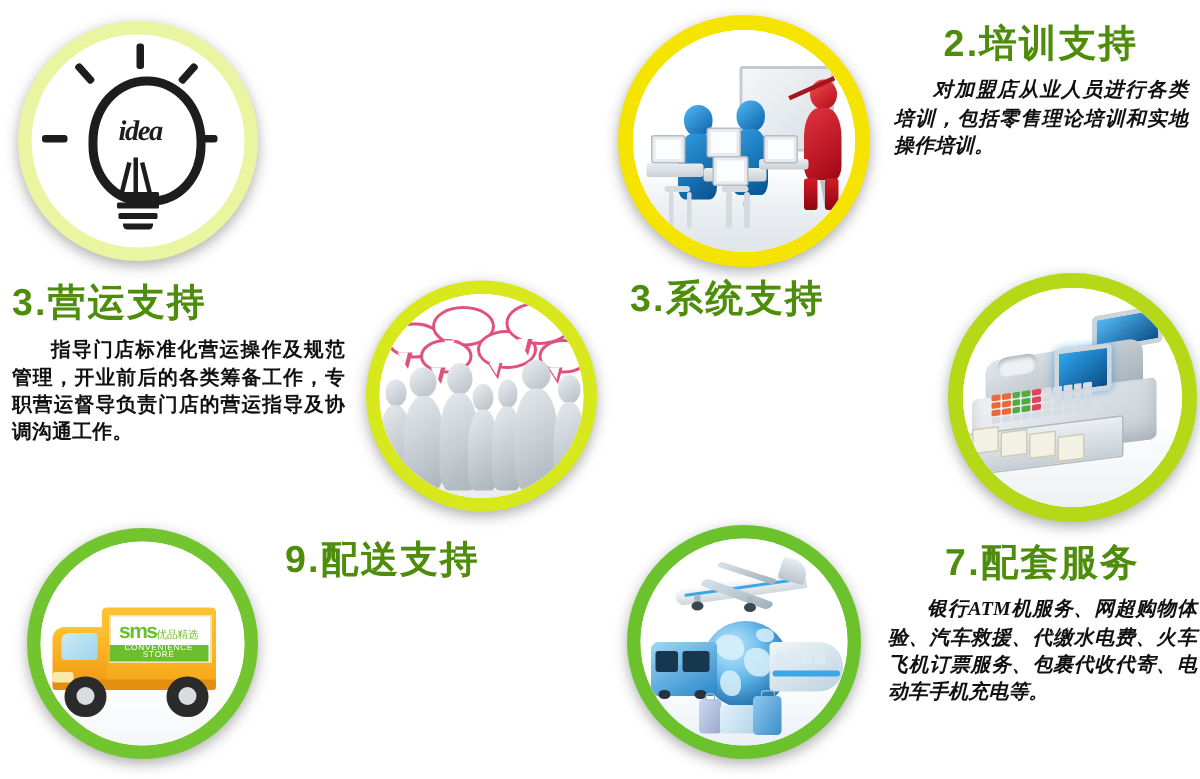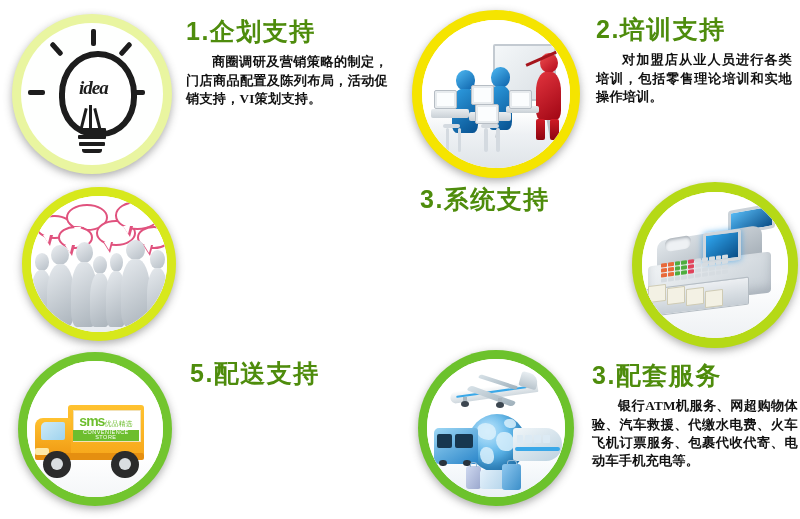--- a/index.html
+++ b/index.html
@@ -56,22 +56,22 @@
     font-family:"Liberation Serif", serif;
     font-weight:bold;
     font-size:13.2px;
     line-height:18.4px;
     text-indent:26px;
     margin:0;
     text-align:justify;
     text-justify:inter-character;
     letter-spacing:.2px;
   }
-  .ralign .heading{text-align:left;}
-  .ralign .body{text-align:justify;}
+  .ralign .heading{text-align:center;}
+  .ralign .body{text-align:justify;font-style:italic;}
   .ray{position:absolute;background:#1d1d1d;border-radius:2px;}
 
   
   .room{position:absolute;inset:0;background:
       linear-gradient(#ffffff 0%,#ffffff 62%,#eef1f4 77%,#dfe4e8 100%);}
   .board{position:absolute;left:48%;top:16%;width:40%;height:36%;
     background:linear-gradient(135deg,#f4f7f9,#d9dfe4);border:2px solid #c3cad1;border-radius:2px;}
   .board-leg{position:absolute;background:#b9c0c6;width:3px;}
   .person{position:absolute;}
   .p-head{position:absolute;border-radius:50%;}
@@ -168,24 +168,20 @@
                       font-family:'Liberation Serif',serif;font-style:italic;font-weight:bold;
                       font-size:19px;color:#1d1d1d;letter-spacing:-1px;">idea</div>
 
           <div style="position:absolute;left:40%;top:74%;width:20%;height:4px;background:#1d1d1d;border-radius:1px;"></div>
           <div style="position:absolute;left:40%;top:79%;width:20%;height:4px;background:#1d1d1d;border-radius:1px;"></div>
           <div style="position:absolute;left:41%;top:84%;width:18%;height:4px;background:#1d1d1d;border-radius:1px;"></div>
           <div style="position:absolute;left:43%;top:89%;width:14%;height:4px;background:#1d1d1d;border-radius:0 0 3px 3px;"></div>
         </div>
       </div>
     </div>
-    <div class="txt" style="margin-left:14px;padding-top:4px;width:196px;">
-      <h2 class="heading">1.企划支持</h2>
-      <p class="body">商圈调研及营销策略的制定，门店商品配置及陈列布局，活动促销支持，VI策划支持。</p>
-    </div>
   </div>
 
   <div class="cell ralign" style="left:412px;top:10px;width:380px;height:170px;">
     <div class="medallion" style="width:168px;height:168px;background:#f5e400;">
       <div class="inner" style="inset:10px;">
         <div class="art">
           <div class="room"></div>
 
           <div class="board"></div>
           <div class="board-leg" style="left:52%;top:50%;height:30%;transform:rotate(10deg);"></div>
@@ -235,20 +231,24 @@
         </div>
       </div>
     </div>
     <div class="txt" style="margin-left:16px;padding-top:6px;width:190px;">
       <h2 class="heading">2.培训支持</h2>
       <p class="body">对加盟店从业人员进行各类培训，包括零售理论培训和实地操作培训。</p>
     </div>
   </div>
 
   <div class="cell" style="left:8px;top:185px;width:390px;height:165px;">
+    <div class="txt" style="padding-top:4px;width:210px;">
+      <h2 class="heading">3.营运支持</h2>
+      <p class="body">指导门店标准化营运操作及规范管理，开业前后的各类筹备工作，专职营运督导负责门店的营运指导及协调沟通工作。</p>
+    </div>
     <div class="medallion" style="width:154px;height:154px;background:#d7e81c;margin-left:14px;margin-top:2px;">
       <div class="inner" style="inset:9px;">
         <div class="art">
           <div class="crowd"></div>
 
           <div class="bubble" style="left:4%;top:14%;width:24%;height:15%;"></div>
           <div class="bubble" style="left:26%;top:6%;width:28%;height:17%;"></div>
           <div class="bubble" style="left:20%;top:22%;width:23%;height:14%;"></div>
           <div class="bubble" style="left:48%;top:18%;width:26%;height:16%;"></div>
           <div class="bubble" style="left:62%;top:4%;width:30%;height:18%;"></div>
@@ -379,21 +379,21 @@
           <div class="t-wheel" style="left:12%;top:66%;width:20%;height:20%;">
               <i></i>
             </div>
           <div class="t-wheel" style="left:62%;top:66%;width:20%;height:20%;">
               <i></i>
             </div>
         </div>
       </div>
     </div>
     <div class="txt" style="margin-left:18px;padding-top:8px;width:208px;">
-      <h2 class="heading">5.配送支持</h2>
+      <h2 class="heading">9.配送支持</h2>
     </div>
   </div>
 
   <div class="cell ralign" style="left:418px;top:350px;width:380px;height:162px;">
     <div class="medallion" style="width:156px;height:156px;background:#6cc22c;">
       <div class="inner" style="inset:9px;">
         <div class="art">
           <div class="travel"></div>
 
           <div style="position:absolute;left:10%;top:8%;width:80%;height:34%;">
@@ -438,18 +438,18 @@
               </div>
             <div class="lug" style="left:22%;top:34%;width:40%;height:58%;background:linear-gradient(120deg,#e4f1fb,#b4d4ea);"></div>
             <div class="lug" style="left:58%;top:16%;width:30%;height:80%;background:linear-gradient(120deg,#8fc8f0,#3c8fc9);">
                 <i></i>
               </div>
           </div>
         </div>
       </div>
     </div>
     <div class="txt" style="margin-left:18px;padding-top:12px;width:194px;">
-      <h2 class="heading">3.配套服务</h2>
+      <h2 class="heading">7.配套服务</h2>
       <p class="body">银行ATM机服务、网超购物体验、汽车救援、代缴水电费、火车飞机订票服务、包裹代收代寄、电动车手机充电等。</p>
     </div>
   </div>
 
 </div>
 
 </body></html>

